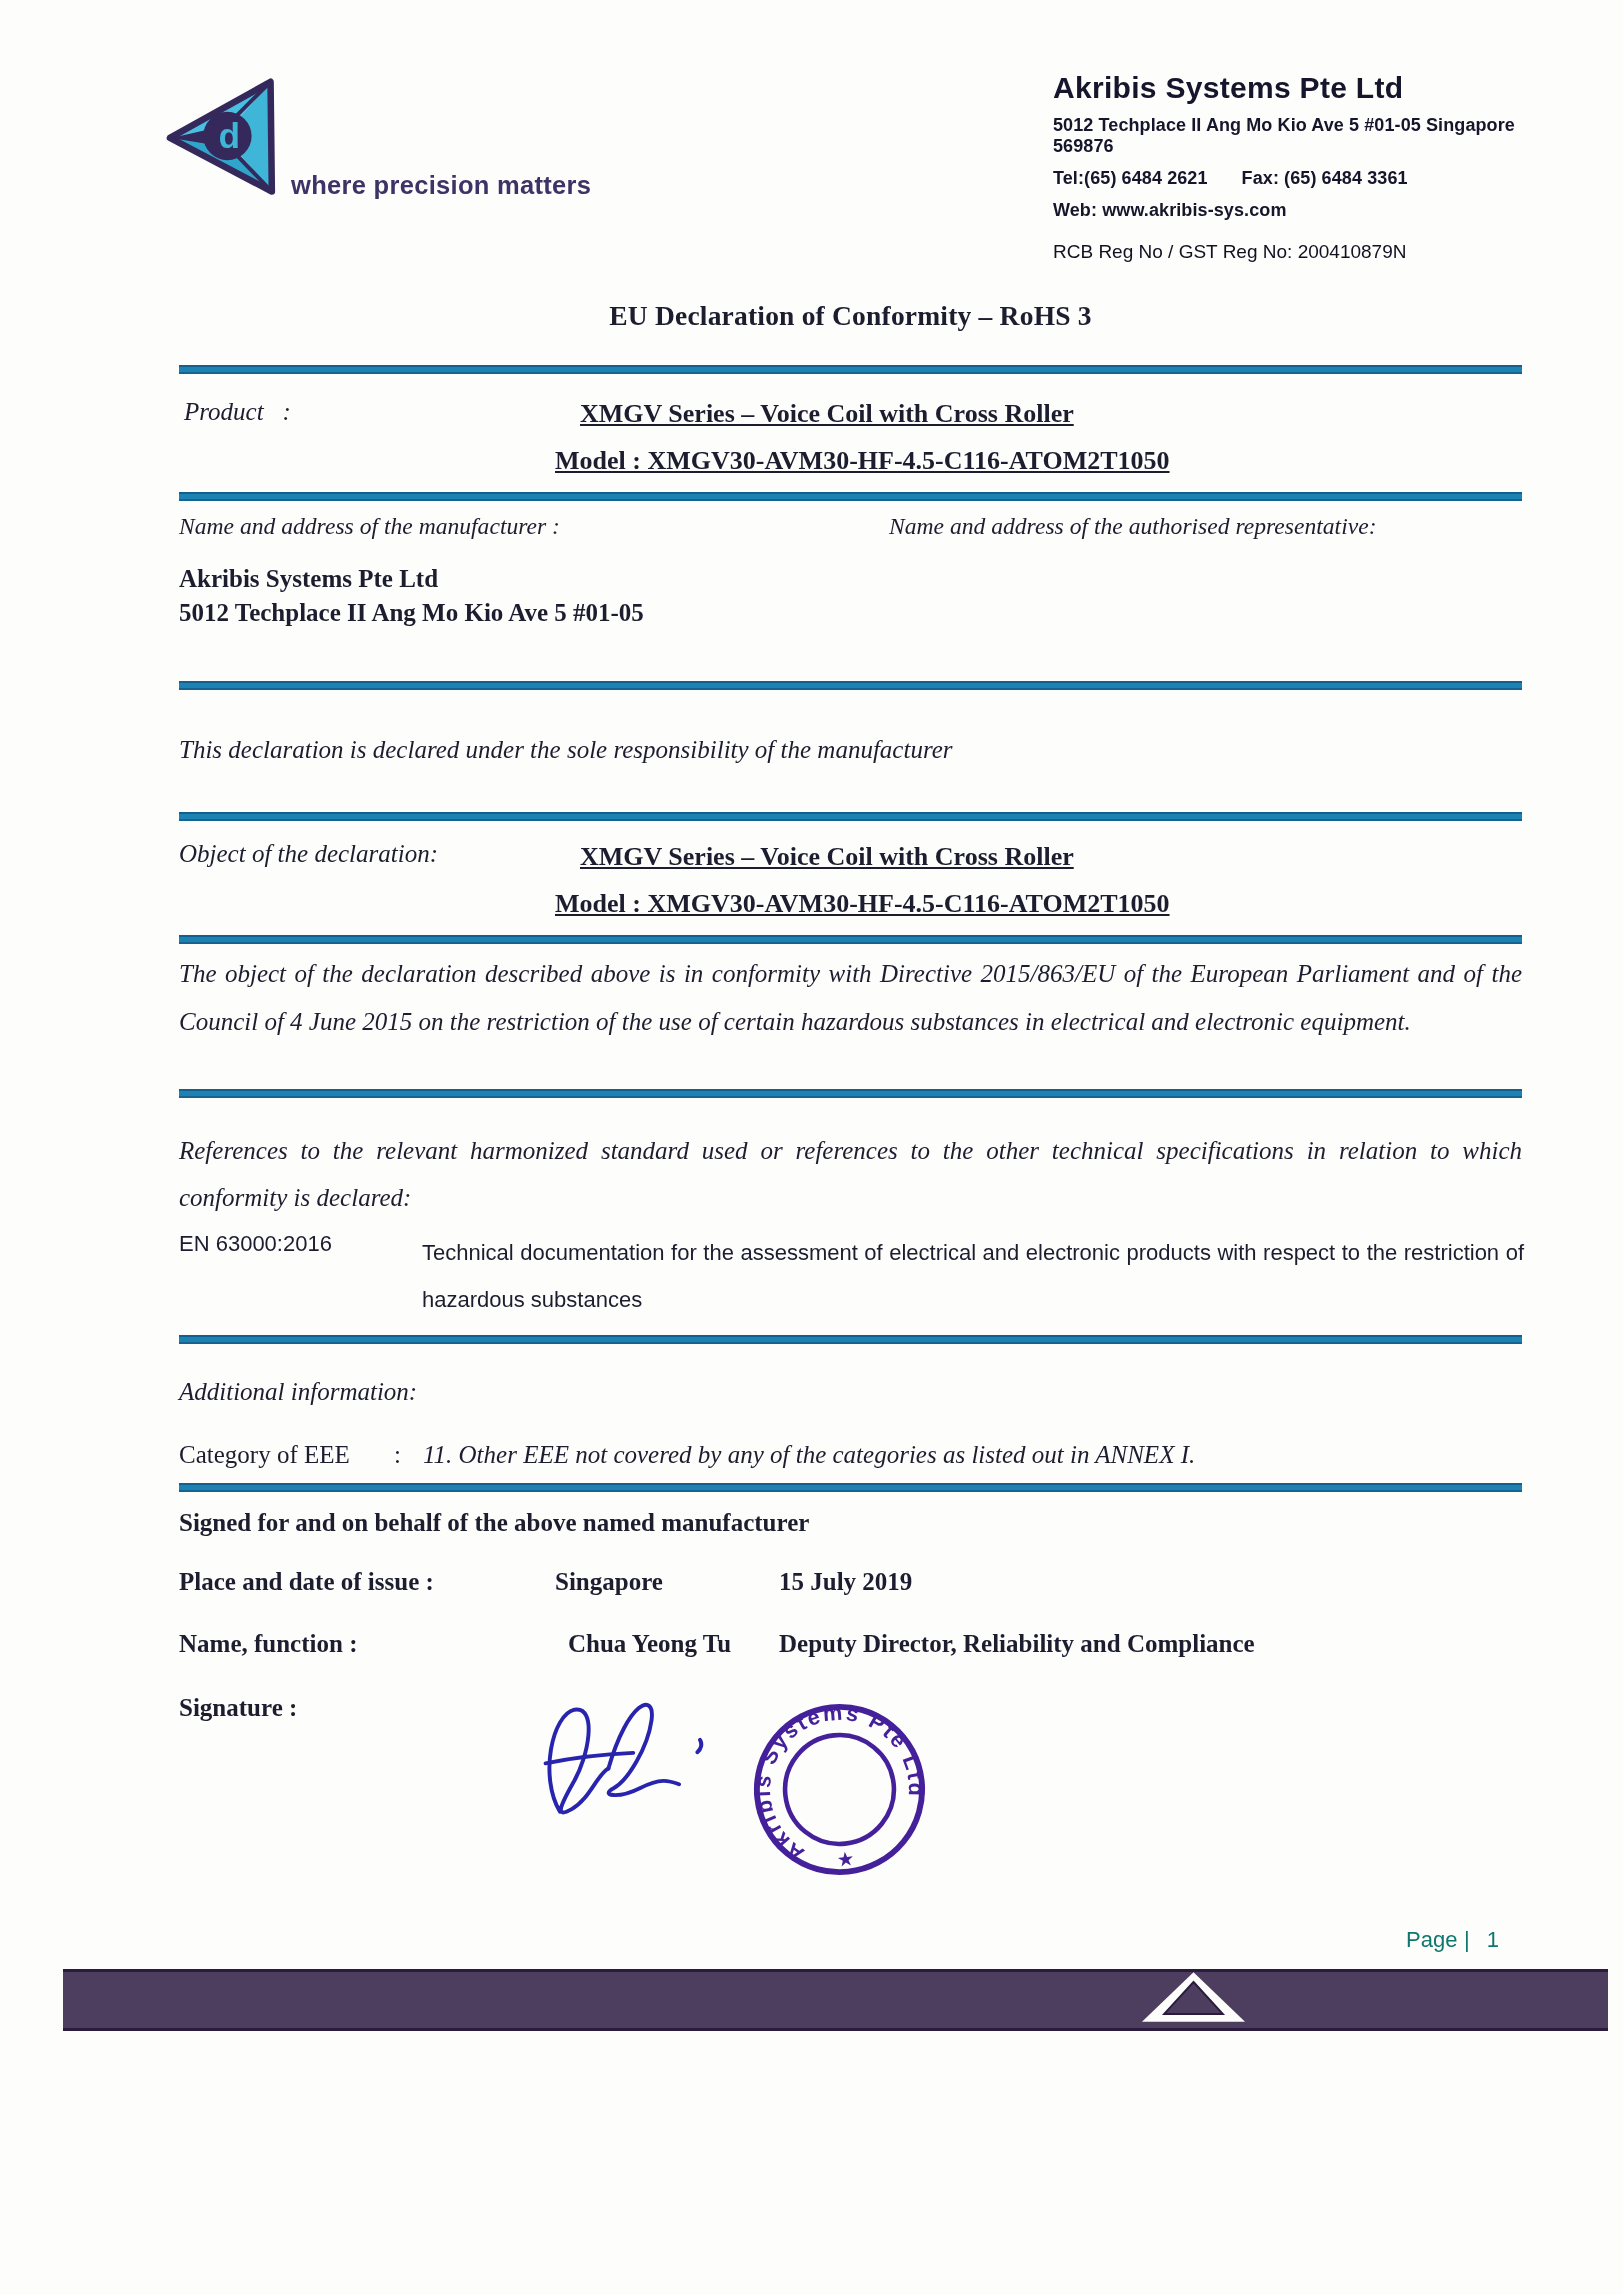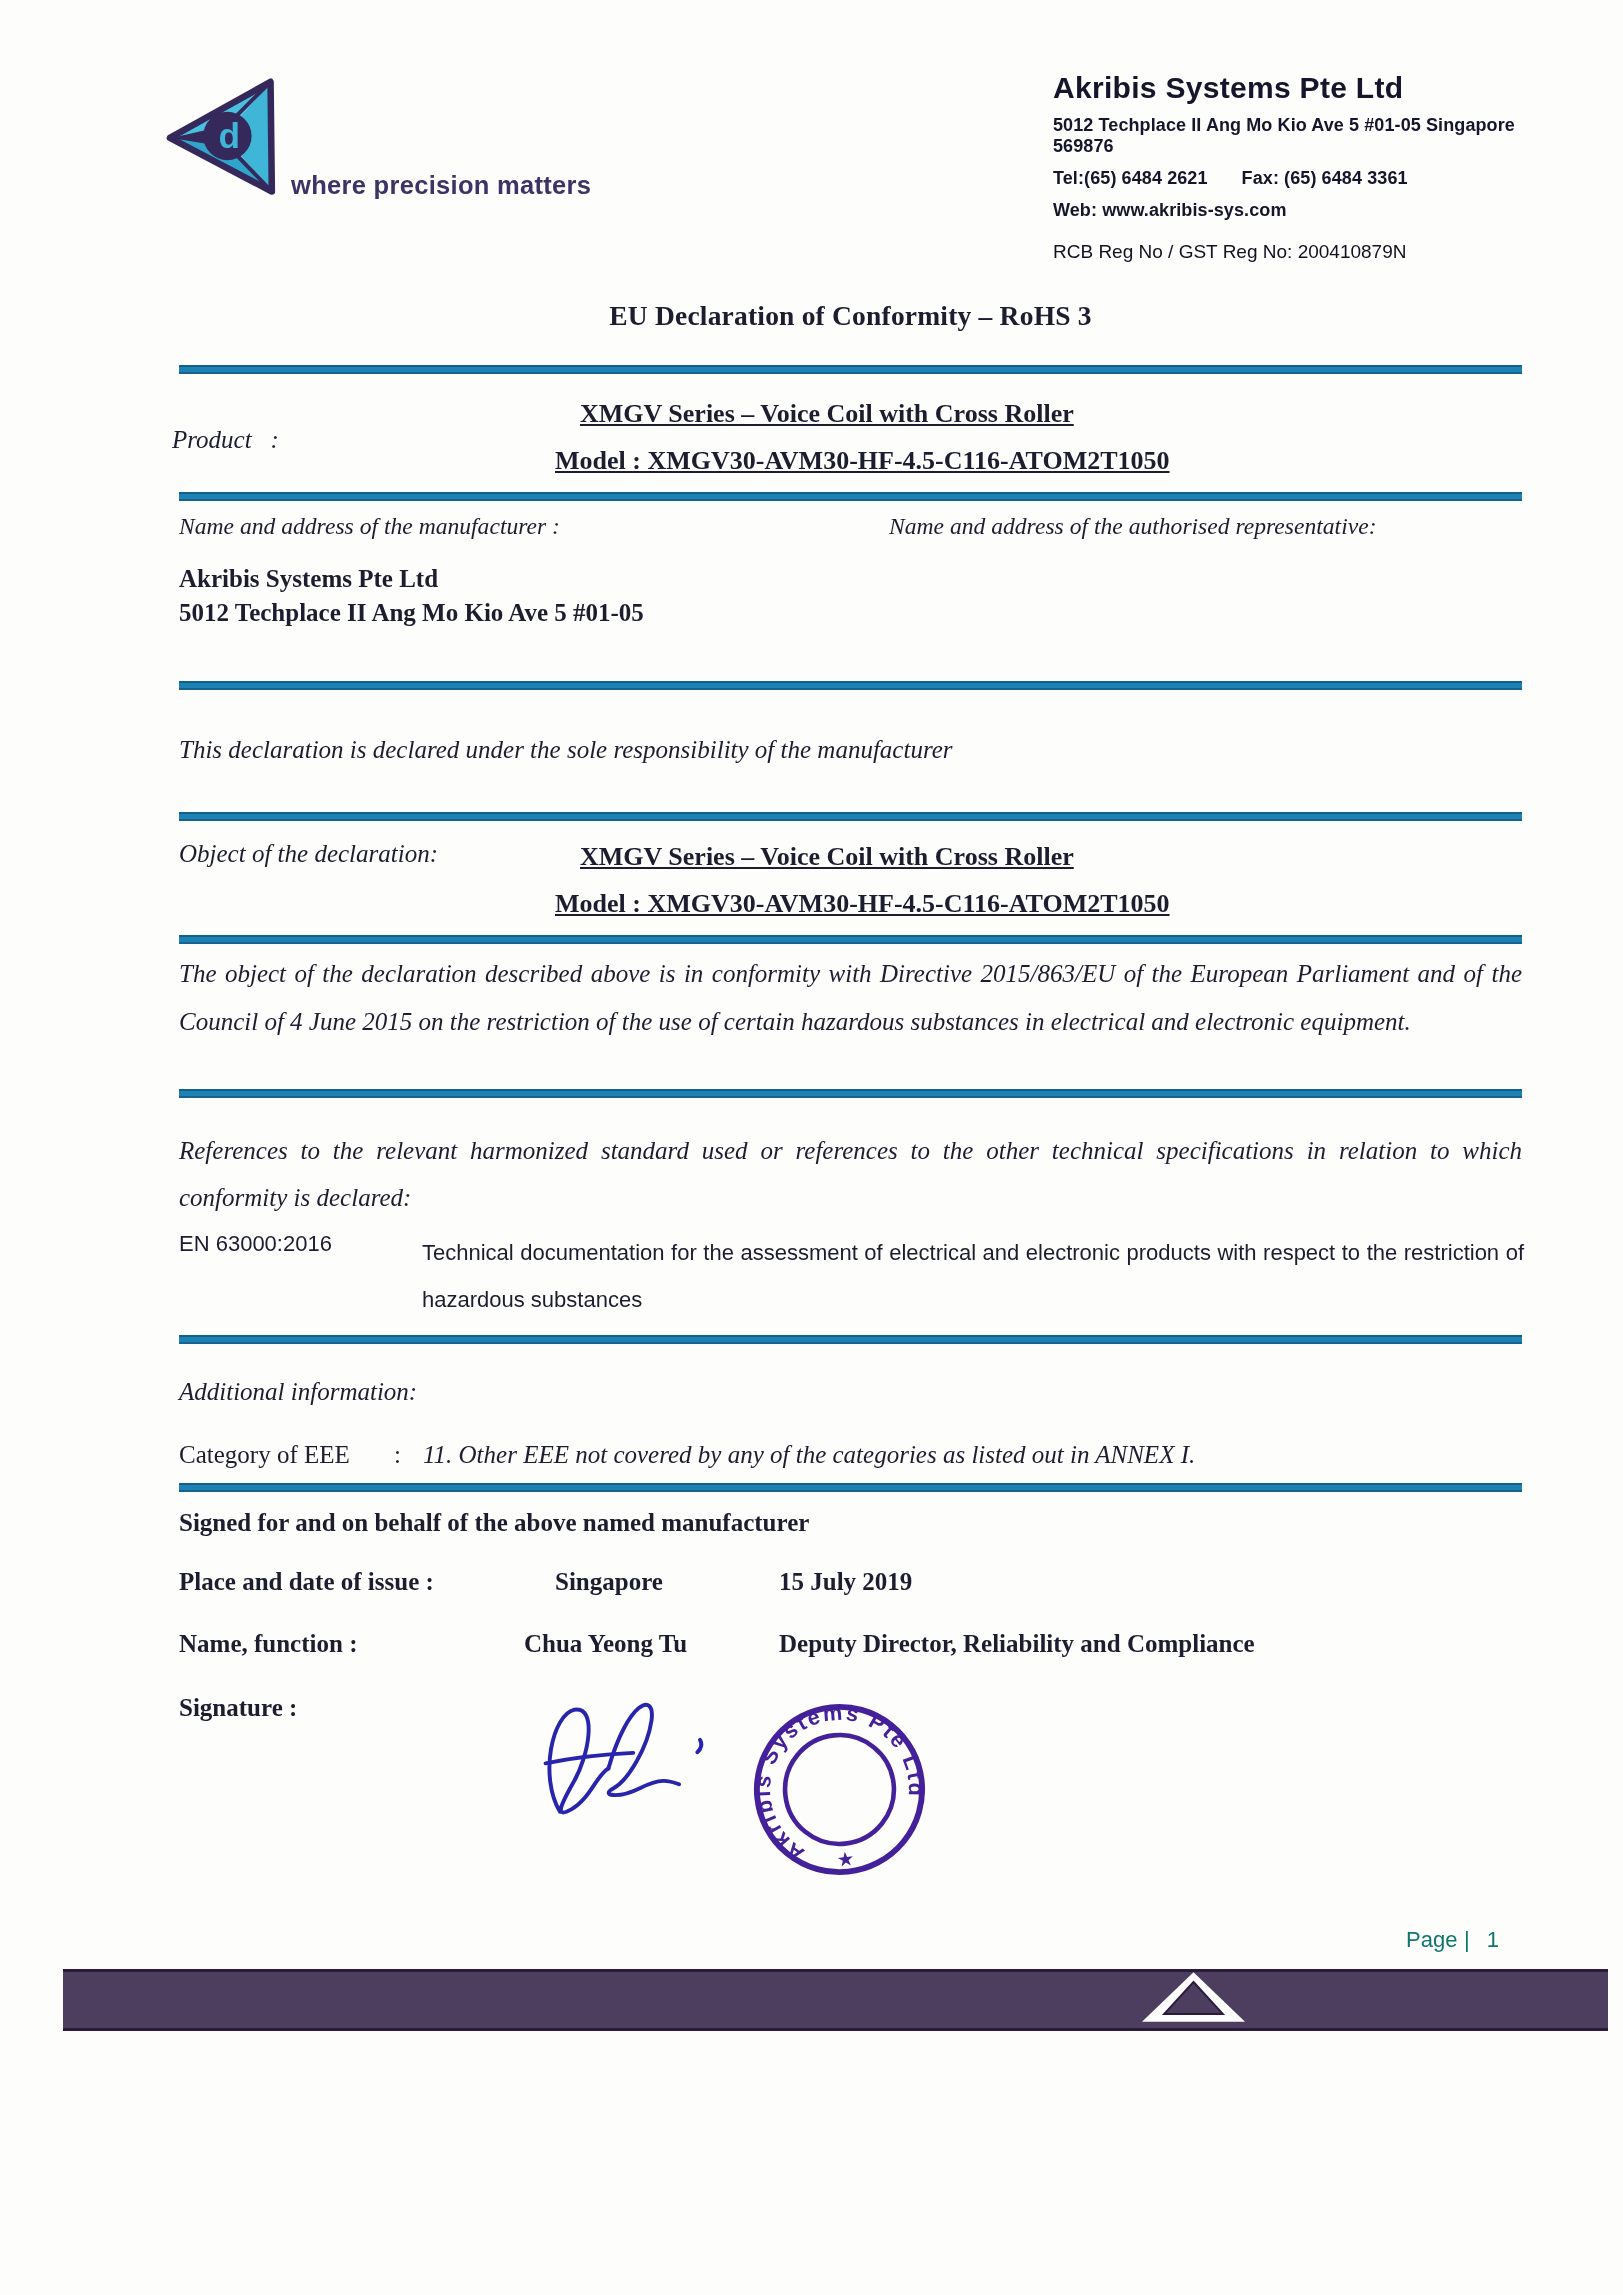--- a/index.html
+++ b/index.html
@@ -98,21 +98,21 @@
       <span>Web:</span>
       <span>www.akribis-sys.com</span>
     </div>
     <div class="hdr-reg">RCB Reg No / GST Reg No: 200410879N</div>
   </div>
 
   <div class="abs doc-title">EU Declaration of Conformity – RoHS 3</div>
 
   <div class="abs bar" style="top:365px;"></div>
 
-  <div class="abs it body38" style="left:172px;top:398px;margin-top:28px;">
+  <div class="abs it body38" style="left:184px;top:398px;">
     <span>Product</span>&nbsp;&nbsp;&nbsp;<span>:</span>
   </div>
   <div class="abs model-block" style="left:555px;top:390px;">
     <div class="l1">XMGV Series – Voice Coil with Cross Roller</div>
     <div>Model : XMGV30-AVM30-HF-4.5-C116-ATOM2T1050</div>
   </div>
 
   <div class="abs bar" style="top:492px;"></div>
 
   <div class="abs it" style="left:179px;top:513px;font-size:23.6px;">Name and address of the manufacturer :</div>
@@ -158,21 +158,21 @@
 
   <div class="abs bar" style="top:1483px;"></div>
 
   <div class="abs b body38" style="left:179px;top:1509px;">Signed for and on behalf of the above named manufacturer</div>
 
   <div class="abs sig-row-label" style="top:1568px;">Place and date of issue :</div>
   <div class="abs b body38" style="left:555px;top:1568px;">Singapore</div>
   <div class="abs b body38" style="left:779px;top:1568px;">15 July 2019</div>
 
   <div class="abs sig-row-label" style="top:1630px;">Name, function :</div>
-  <div class="abs b body38" style="left:524px;top:1630px;">Chua Yeong Tu</div>
+  <div class="abs b body38" style="left:568px;top:1630px;">Chua Yeong Tu</div>
   <div class="abs b body38" style="left:779px;top:1630px;">Deputy Director, Reliability and Compliance</div>
 
   <div class="abs sig-row-label" style="top:1694px;">Signature :</div>
 
   <svg class="abs" style="left:535px;top:1677px;" width="203" height="157" viewBox="0 0 310 240">
     <g fill="none" stroke="#2824ad" stroke-width="6" stroke-linecap="round">
       <path d="M 38 206 C 6 152, 26 58, 60 50 C 96 44, 82 122, 58 162 C 40 194, 28 218, 56 202 C 84 186, 94 150, 112 140"></path>
       <path d="M 112 140 C 142 36, 184 22, 178 66 C 172 108, 142 158, 120 170 C 98 182, 128 186, 160 170 C 192 154, 204 158, 220 164"></path>
       <path d="M 16 132 C 64 122, 106 118, 150 116"></path>
       <path d="M 252 96 C 256 102, 254 110, 248 115"></path>

